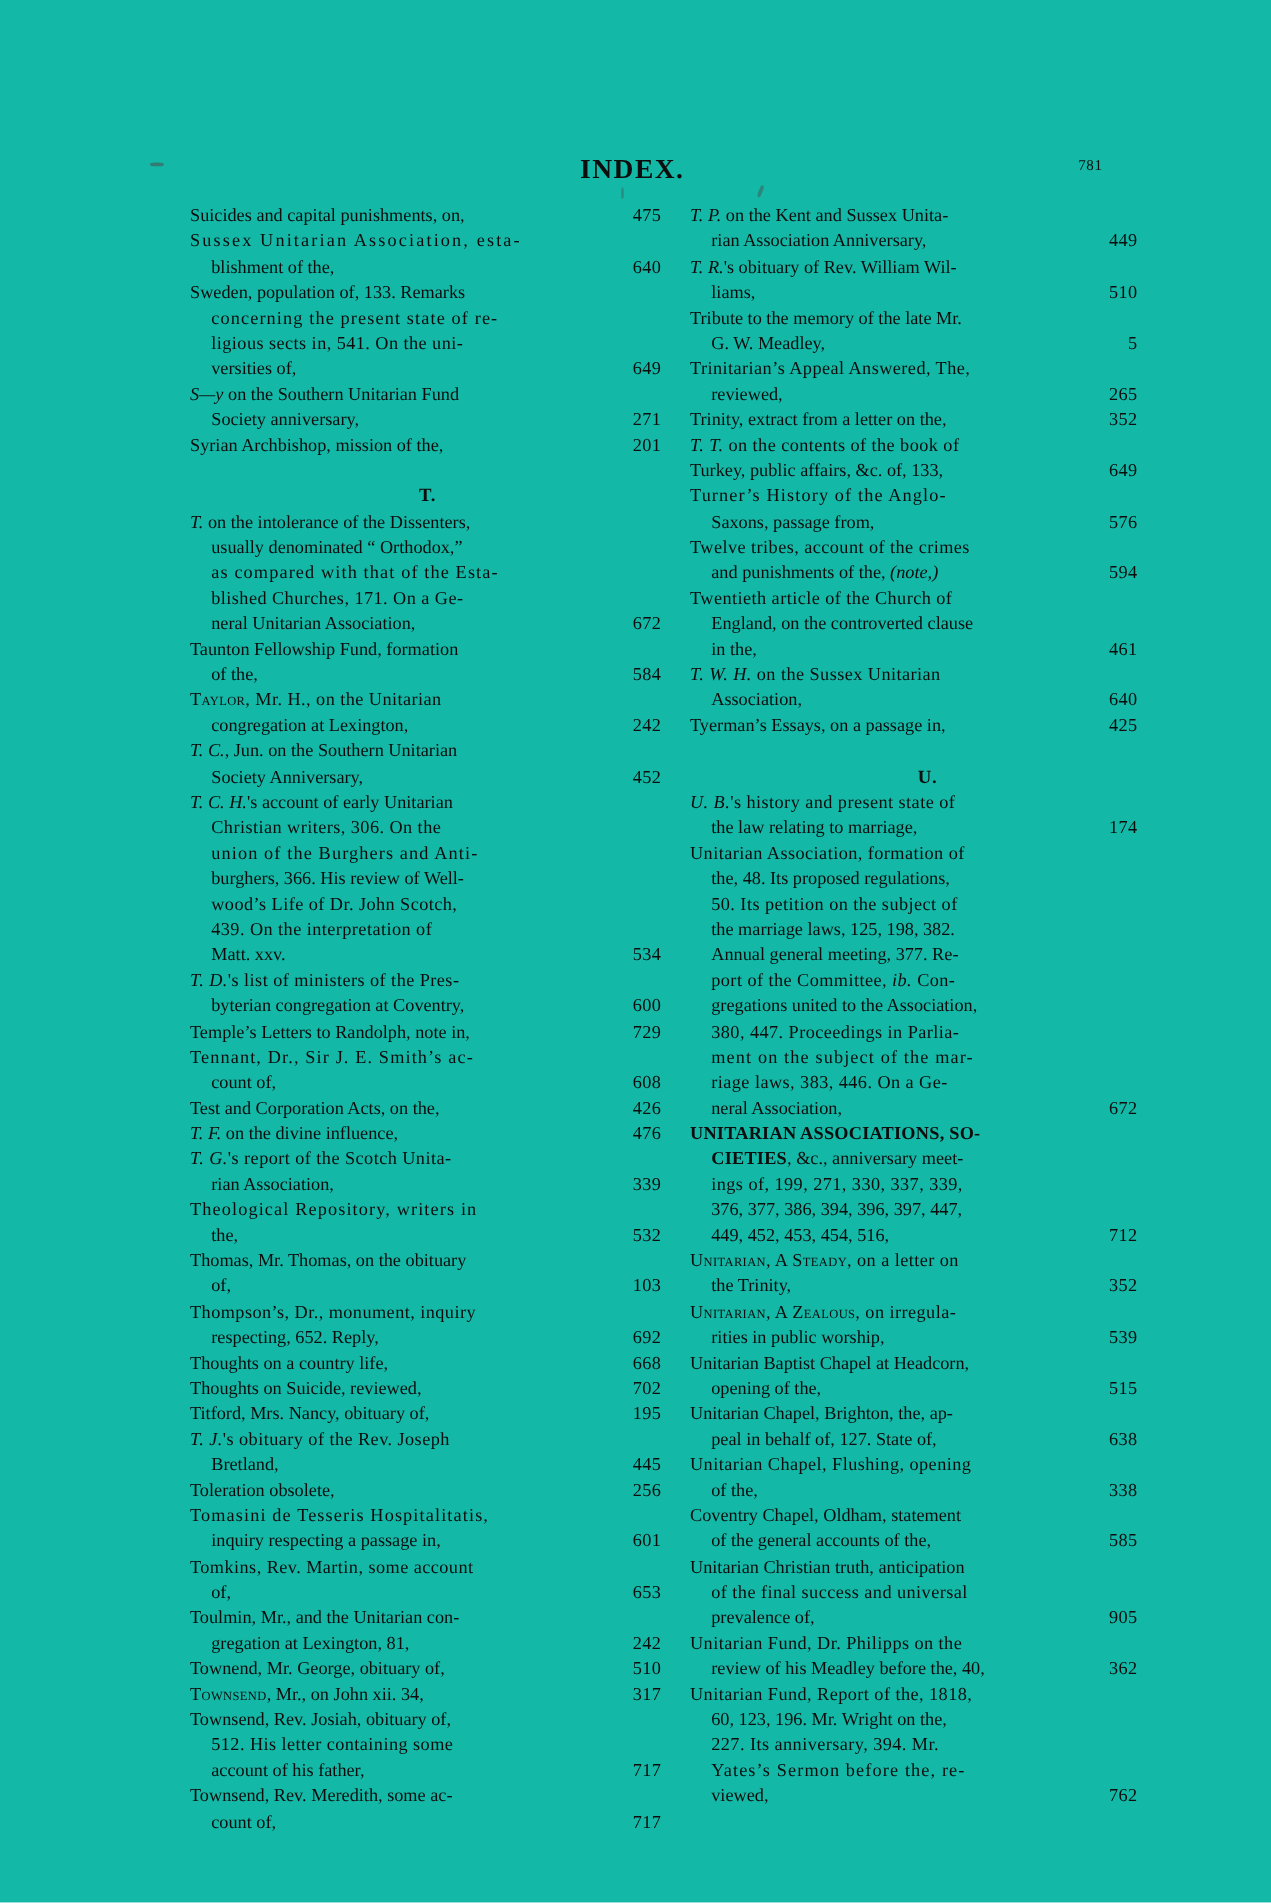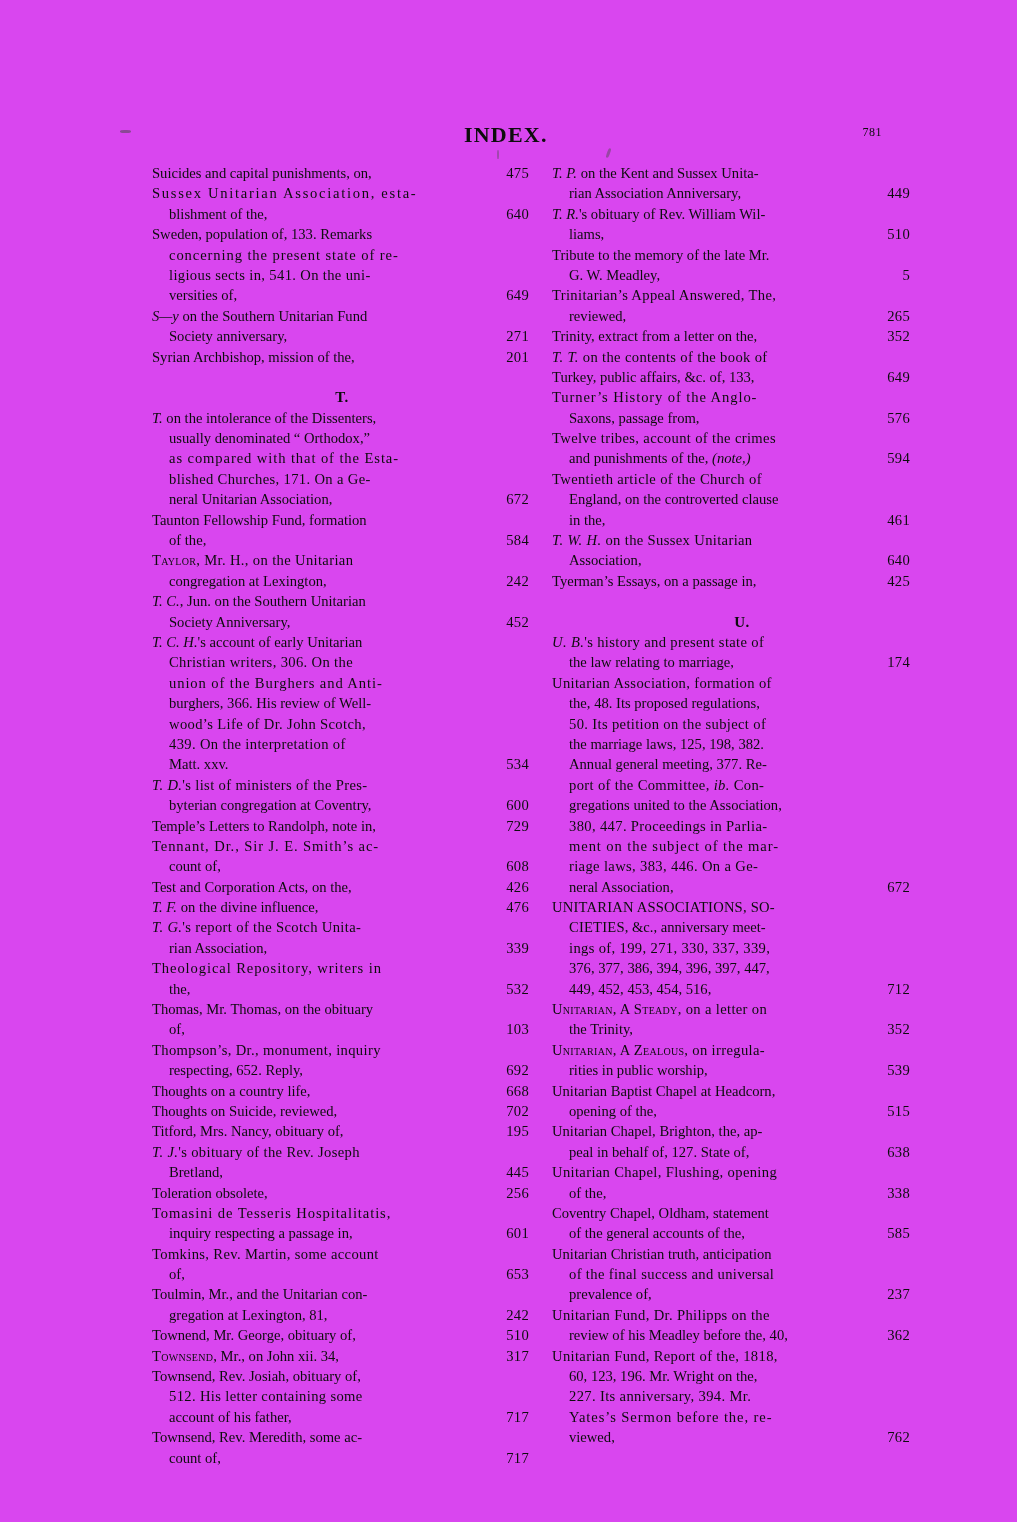--- a/index.html
+++ b/index.html
@@ -14,21 +14,21 @@
     position: relative;
     font-family: "Liberation Serif", "DejaVu Serif", serif;
     color: #0d0d0d;
     overflow: hidden;
   }
 
   
   #page {
     position: absolute;
     inset: 0;
-    background: #d946ef;
+    background: #14b8a6;
   }
 
   
   .speck {
     position: absolute;
     background: #4a4a4a;
     border-radius: 40%;
     opacity: .55;
   }
 
@@ -115,21 +115,21 @@
     right: 0;
     width: 44px;
     text-align: right;
     font-size: 14.6px;
     font-weight: 400;
     letter-spacing: .3px;
   }
   #col-left  .pageno { right: 3px; }
   #col-right .pageno { right: 22px; }
   .sc  { font-variant: small-caps; letter-spacing: .3px; }
-  .caps{ letter-spacing: .2px; }
+  .caps{ letter-spacing: .2px; font-weight: bold; }
 </style>
 </head>
 <body>
 
 <div id="page">
 
   <div class="speck" style="left:120px; top:130px; width:11px; height:3px;"></div>
   <div class="speck" style="left:497px; top:150px; width:2px; height:9px; opacity:.4;"></div>
   <div class="speck" style="left:607px; top:148px; width:3px; height:10px; opacity:.45; transform:rotate(20deg);"></div>
 
@@ -642,21 +642,21 @@
         </div>
         <div class="entry">
           <div class="eline">
             <span class="etext">Unitarian Christian truth, anticipation</span>
           </div>
           <div class="eline indent j1">
             <span class="etext">of the  final  success and universal</span>
           </div>
           <div class="eline indent">
             <span class="etext">prevalence of,</span>
-            <span class="pageno">237</span>
+            <span class="pageno">905</span>
           </div>
         </div>
         <div class="entry">
           <div class="eline j1">
             <span class="etext">Unitarian Fund,  Dr. Philipps on  the</span>
           </div>
           <div class="eline indent">
             <span class="etext">review of his Meadley before the, 40,</span>
             <span class="pageno">362</span>
           </div>

